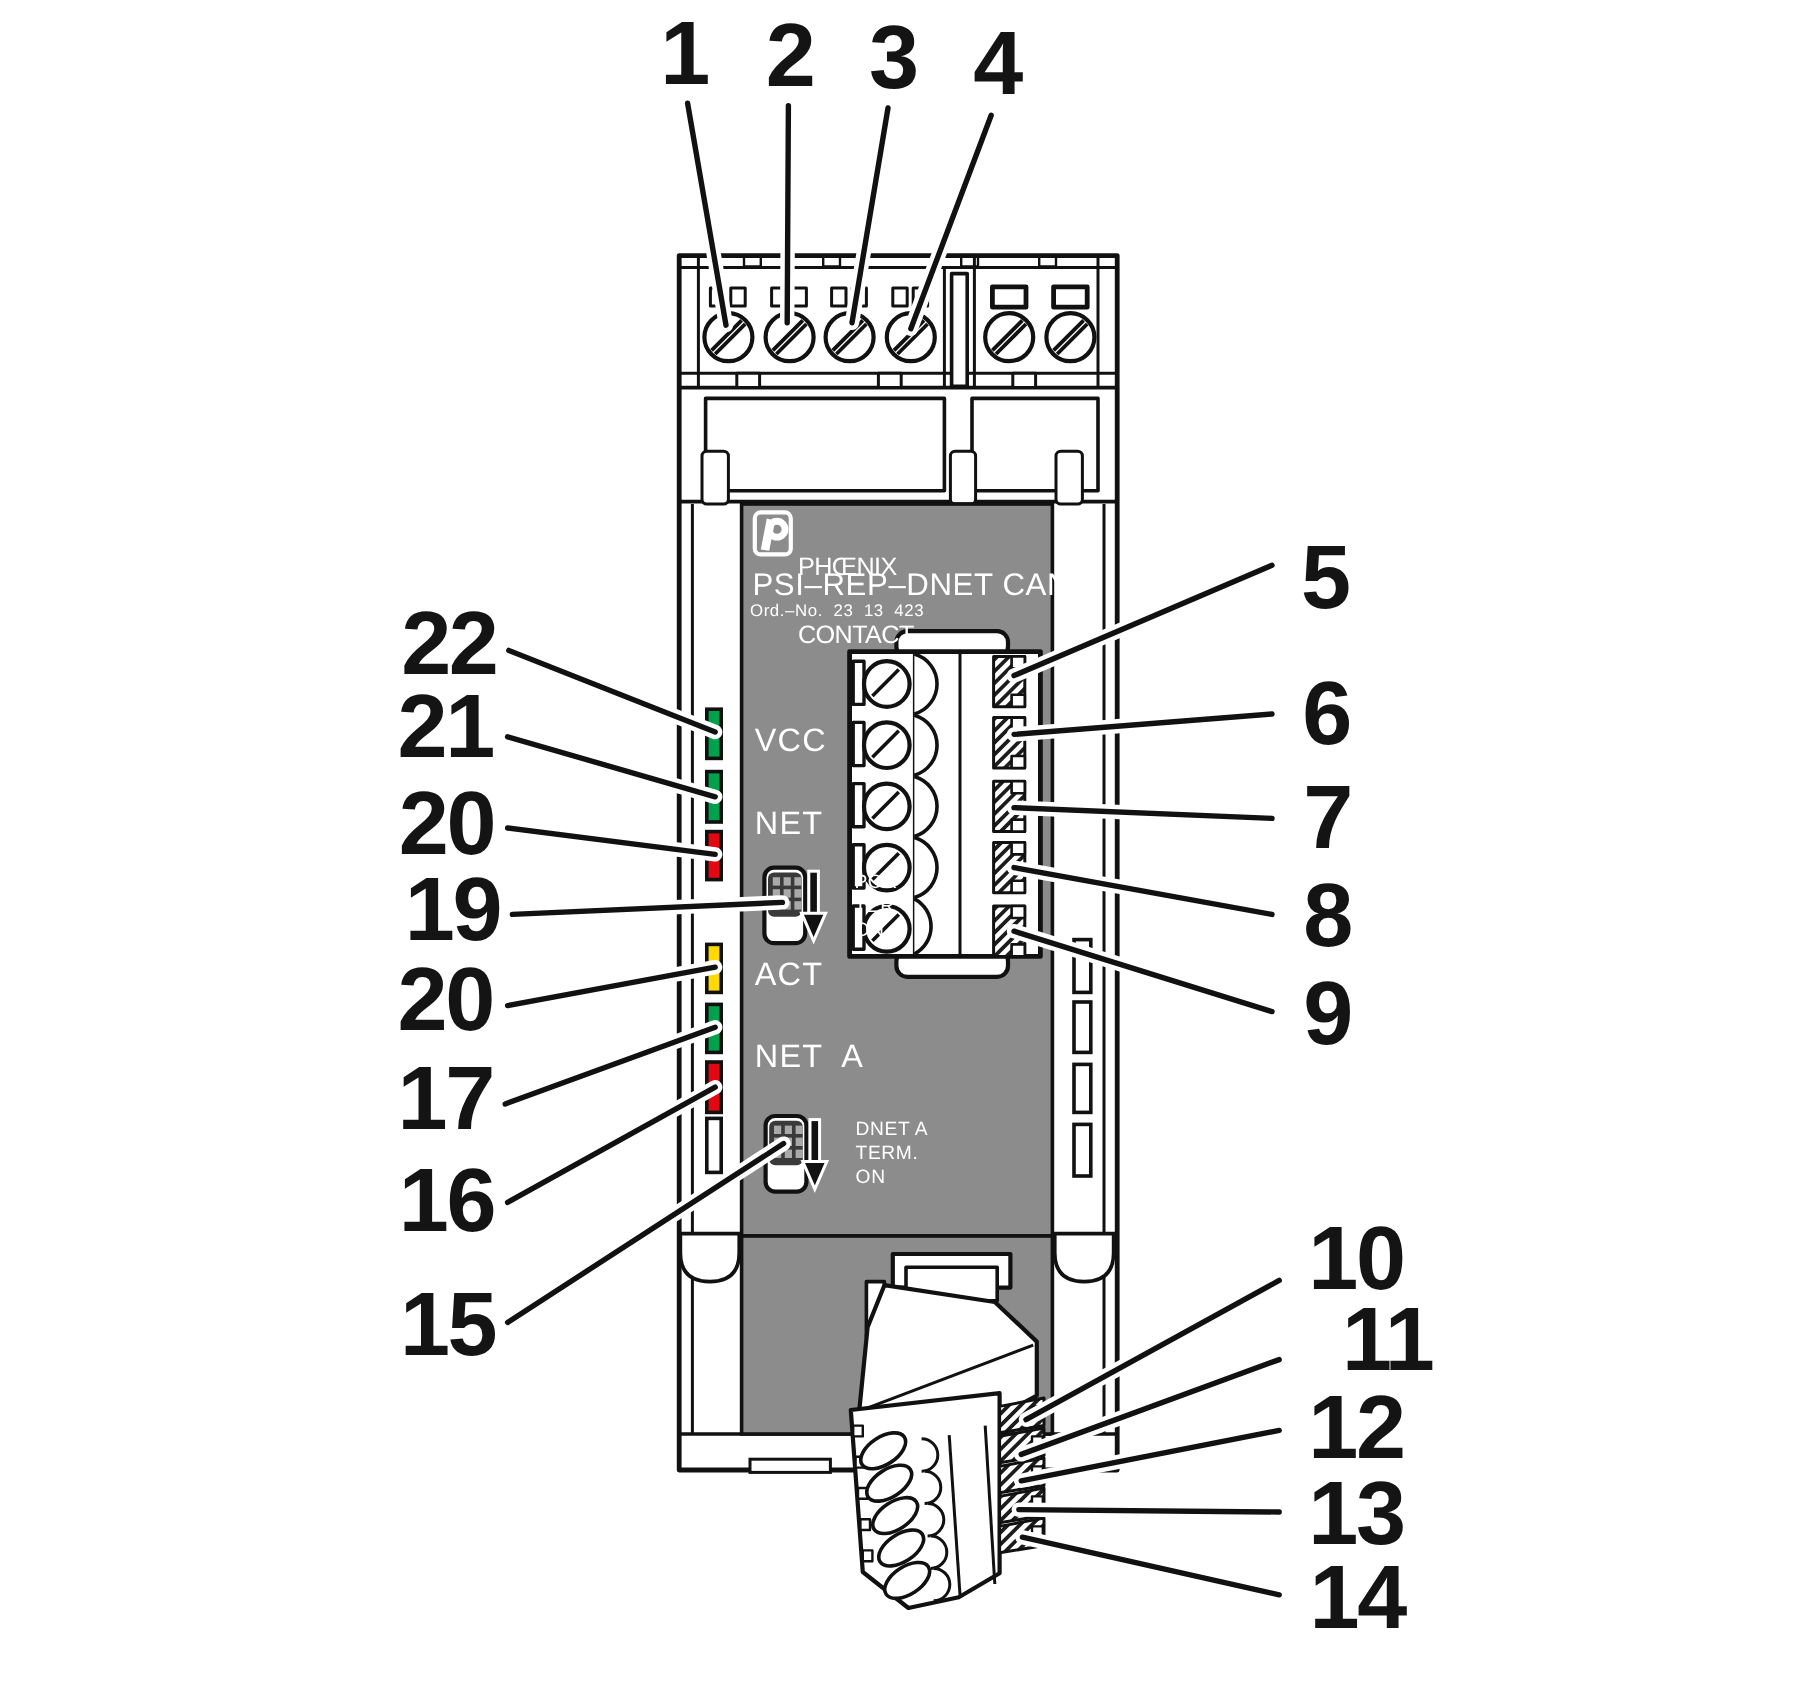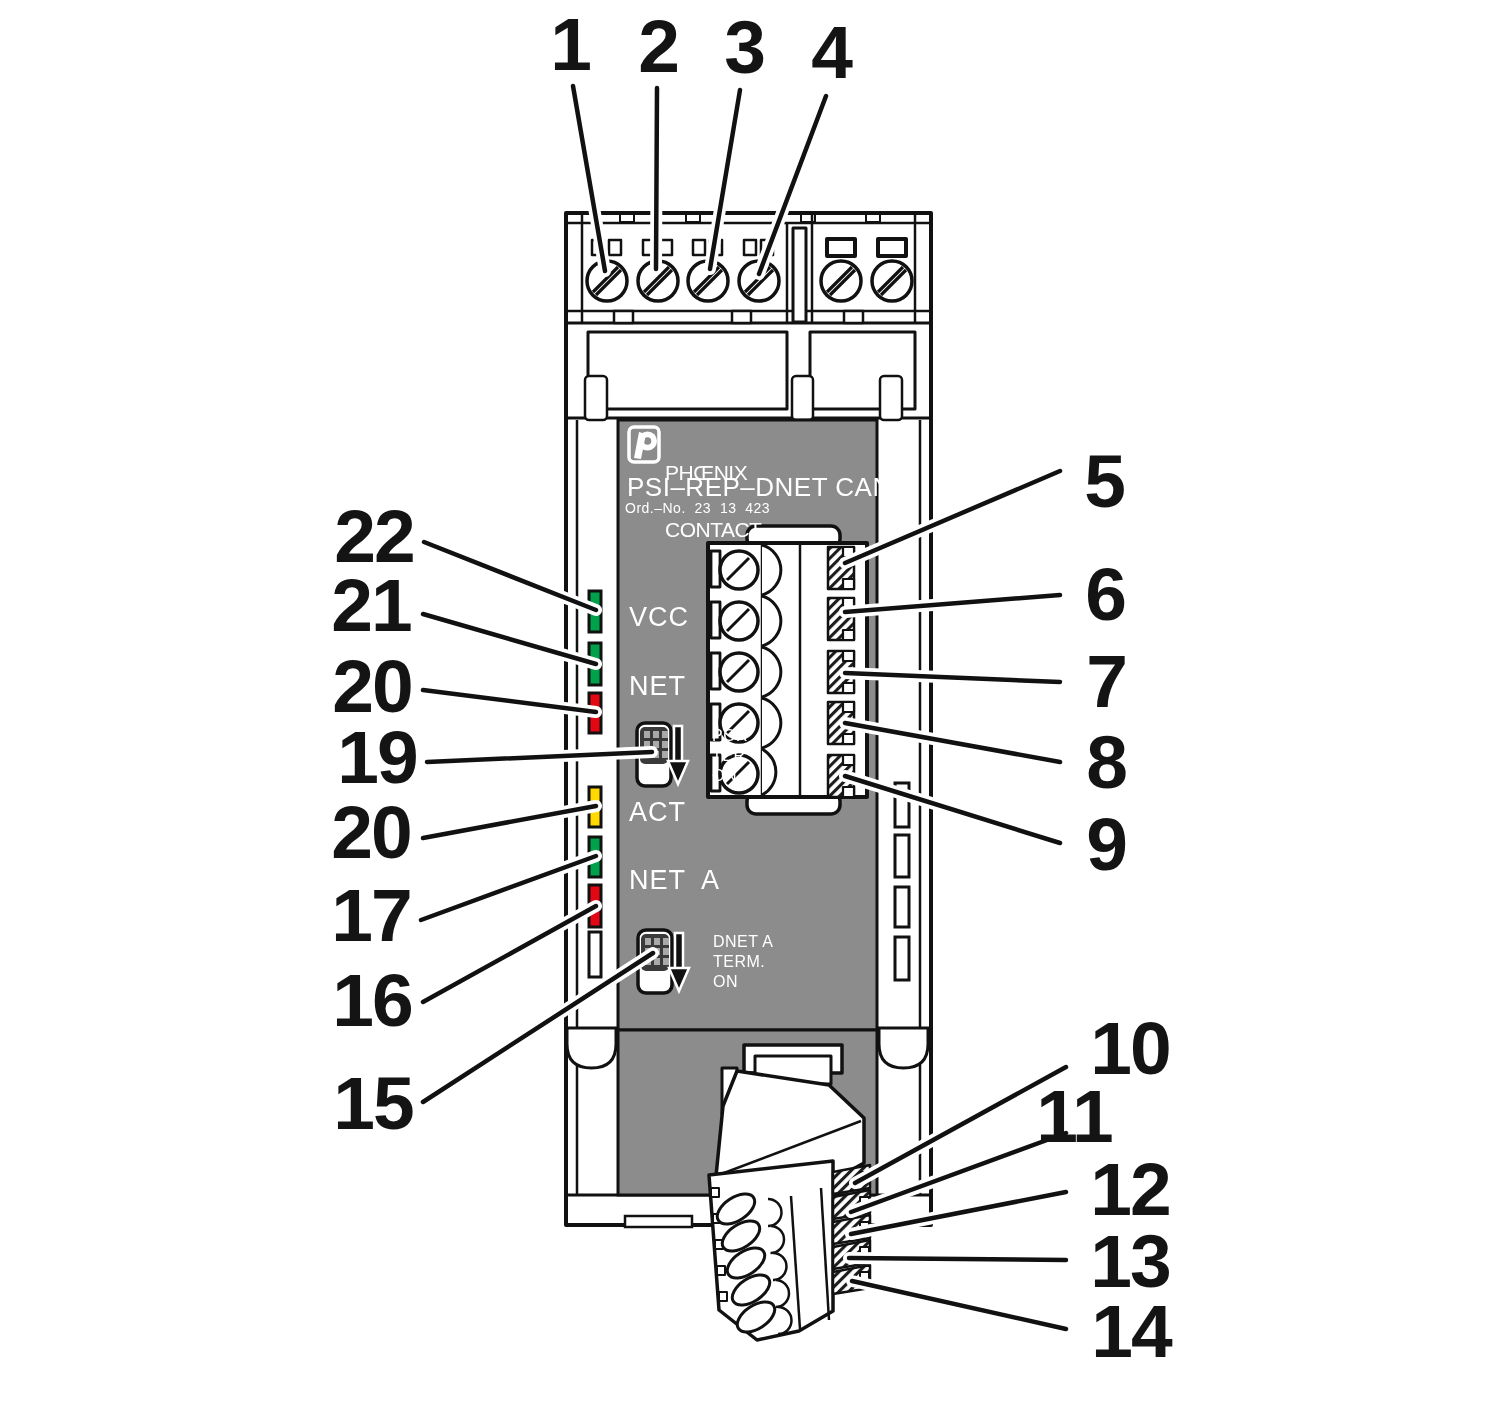--- a/index.html
+++ b/index.html
@@ -387,21 +387,21 @@
 <div class="num" style="left:744px;top:47px">3</div>
 <div class="num" style="left:831px;top:52px">4</div>
 
 <div class="num" style="left:1104px;top:481px">5</div>
 <div class="num" style="left:1105px;top:594px">6</div>
 <div class="num" style="left:1106px;top:681px">7</div>
 <div class="num" style="left:1106px;top:762px">8</div>
 <div class="num" style="left:1106px;top:844px">9</div>
 
 <div class="num" style="left:1130px;top:1048px">10</div>
-<div class="num" style="left:1074px;top:1116px">11</div>
+<div class="num" style="left:1156px;top:1116px">11</div>
 <div class="num" style="left:1130px;top:1189px">12</div>
 <div class="num" style="left:1130px;top:1261px">13</div>
 <div class="num" style="left:1131px;top:1331px">14</div>
 
 <div class="num" style="left:374px;top:536px">22</div>
 <div class="num" style="left:371px;top:605px">21</div>
 <div class="num" style="left:372px;top:686px">20</div>
 <div class="num" style="left:377px;top:757px">19</div>
 <div class="num" style="left:371px;top:832px">20</div>
 <div class="num" style="left:371px;top:915px">17</div>

